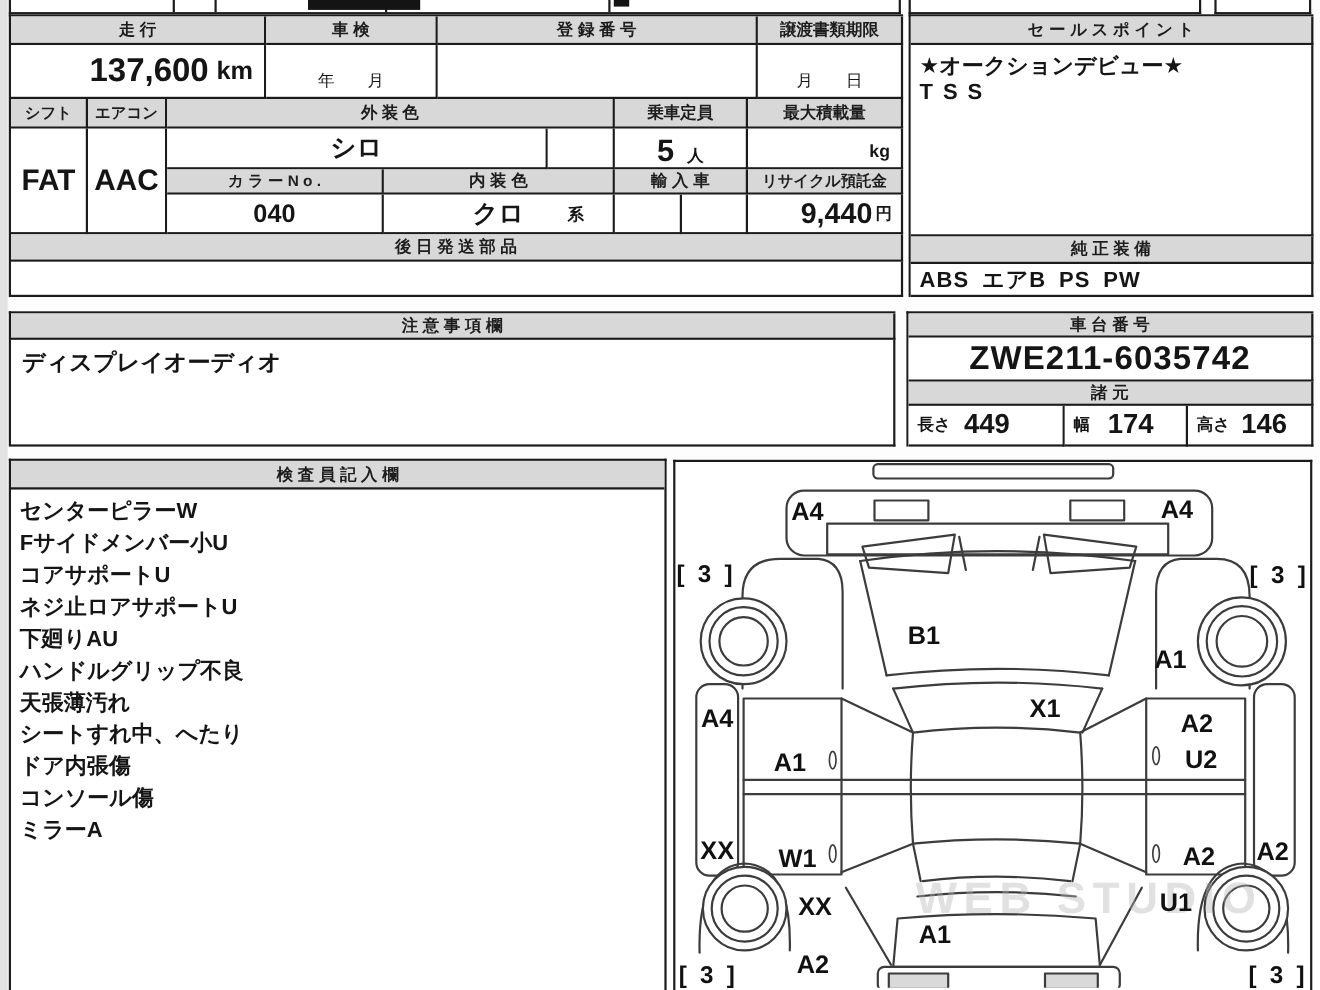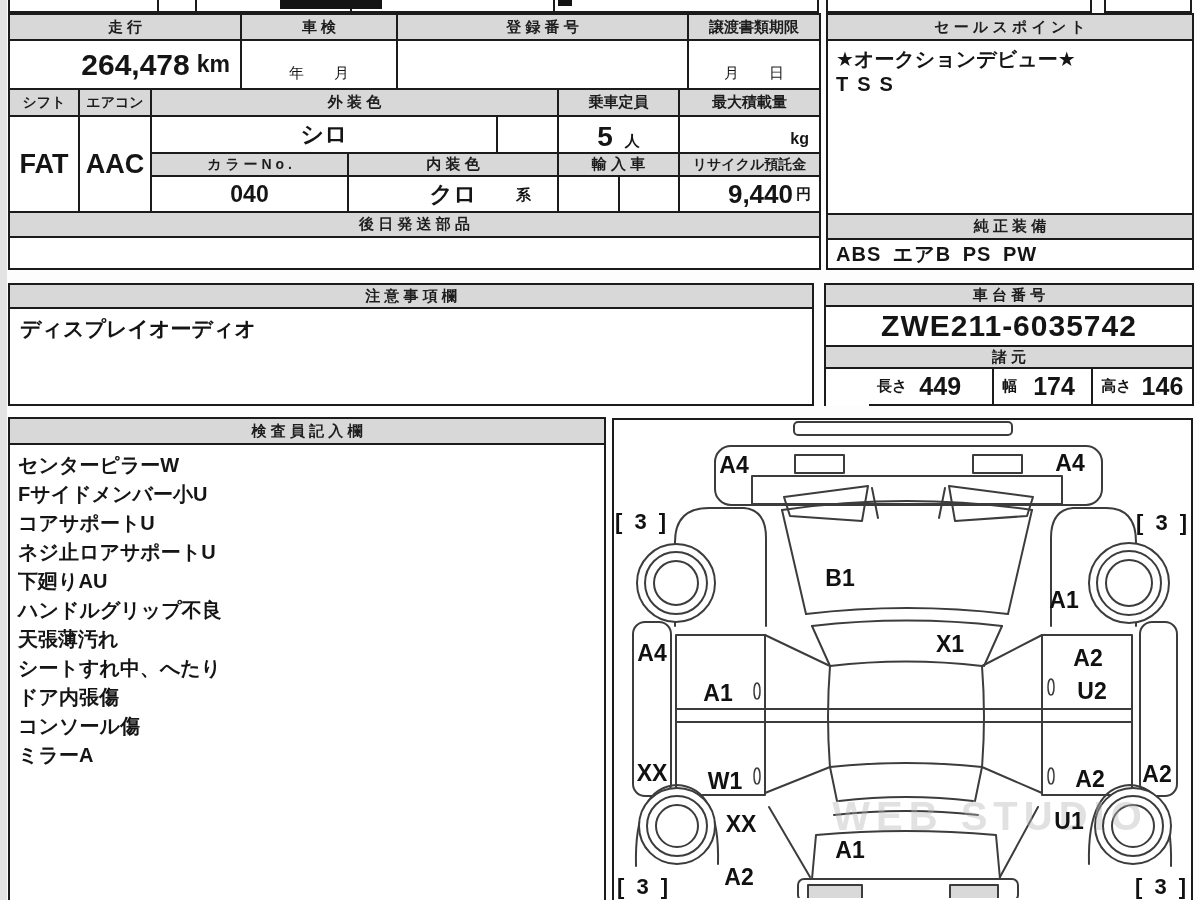--- a/index.html
+++ b/index.html
@@ -50,28 +50,28 @@
 
   <div class="tbl" style="left:8px;top:13px;width:813px;">
     <div class="row" style="height:26px;border-radius:10px;">
       <div class="cell hd" style="width:232px;">走 行</div>
       <div class="cell hd" style="width:156px;">車 検</div>
       <div class="cell hd" style="width:291px;">登 録 番 号</div>
       <div class="cell hd" style="width:132px;">譲渡書類期限</div>
     </div>
     <div class="row" style="height:49px;">
       <div class="cell" style="width:232px;justify-content:flex-end;padding-right:10px;gap:7px;">
-        <span class="nb" style="font-size:30px;">264,478</span>
+        <span class="nb" style="font-size:30px;">137,600</span>
         <span class="nb" style="font-size:23px;">km</span>
       </div>
       <div class="cell bl" style="width:156px;font-size:15px;">年　　月</div>
       <div class="cell" style="width:291px;"></div>
       <div class="cell bl" style="width:132px;font-size:15px;">月　　日</div>
     </div>
-    <div class="row" style="height:27px;">
+    <div class="row" style="height:27px;font-family:Liberation Serif, serif;">
       <div class="cell hd" style="width:70px;font-size:14px;">シフト</div>
       <div class="cell hd" style="width:72px;font-size:14px;">エアコン</div>
       <div class="cell hd" style="width:407px;">外 装 色</div>
       <div class="cell hd" style="width:121px;">乗車定員</div>
       <div class="cell hd" style="width:141px;">最大積載量</div>
     </div>
     <div class="row" style="height:96px;">
       <div class="cell nb" style="width:70px;font-size:27px;">FAT</div>
       <div class="cell nb" style="width:72px;font-size:27px;">AAC</div>
       <div class="col" style="width:669px;">
@@ -143,21 +143,21 @@
   <div class="tbl" style="left:824px;top:283px;width:370px;">
     <div class="row" style="height:22px;">
       <div class="cell hd" style="width:368px;">車 台 番 号</div>
     </div>
     <div class="row" style="height:40px;">
       <div class="cell nb" style="width:368px;font-size:30px;letter-spacing:1px;">ZWE211-6035742</div>
     </div>
     <div class="row" style="height:22px;">
       <div class="cell hd" style="width:368px;">諸 元</div>
     </div>
-    <div class="row" style="height:37px;padding-left:43px;">
+    <div class="row" style="height:37px;">
       <div class="cell" style="width:142px;justify-content:flex-start;padding-left:8px;gap:12px;">
         <span class="unit">長さ</span>
         <span class="nb" style="font-size:25px;">449</span>
       </div>
       <div class="cell" style="width:112px;justify-content:flex-start;padding-left:8px;gap:16px;">
         <span class="unit">幅</span>
         <span class="nb" style="font-size:25px;">174</span>
       </div>
       <div class="cell" style="width:114px;justify-content:flex-start;padding-left:8px;gap:10px;">
         <span class="unit">高さ</span>

